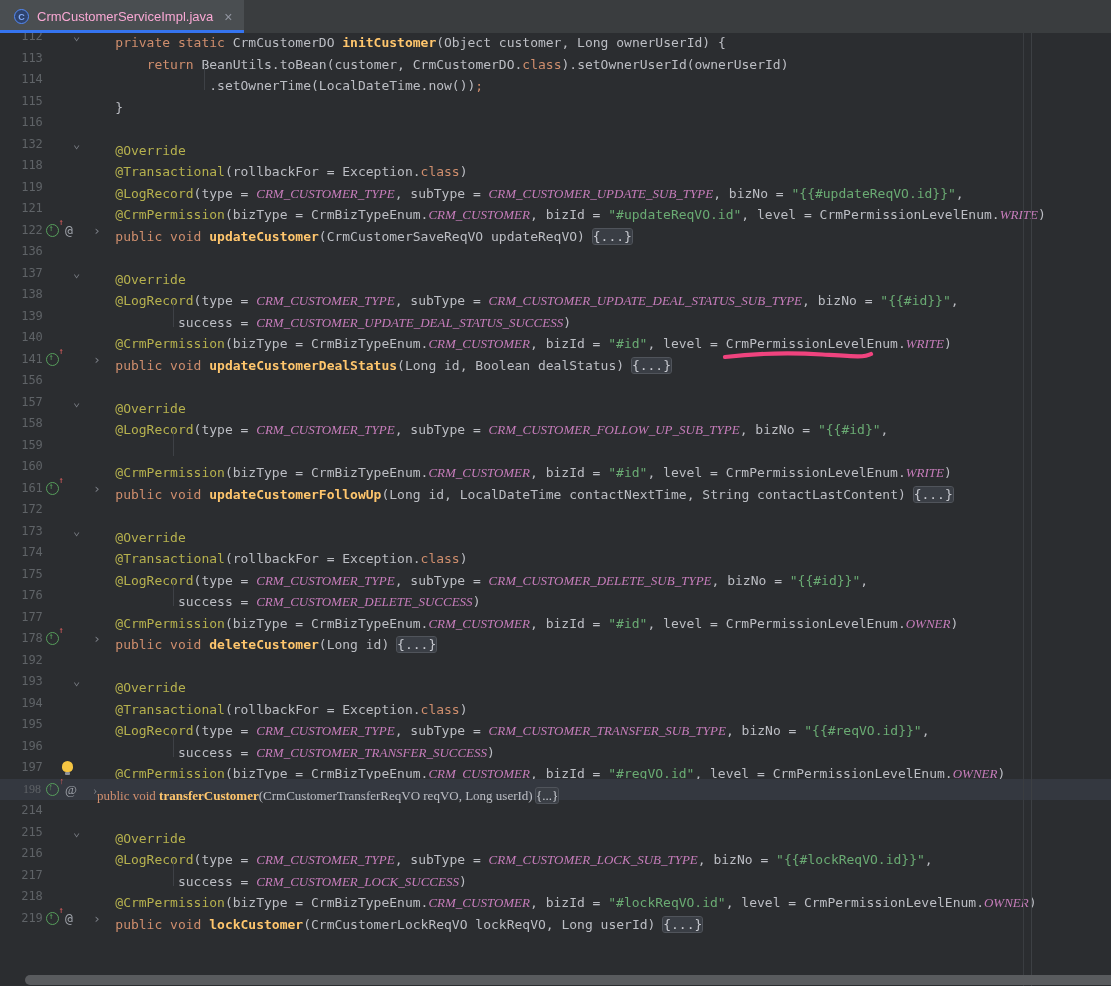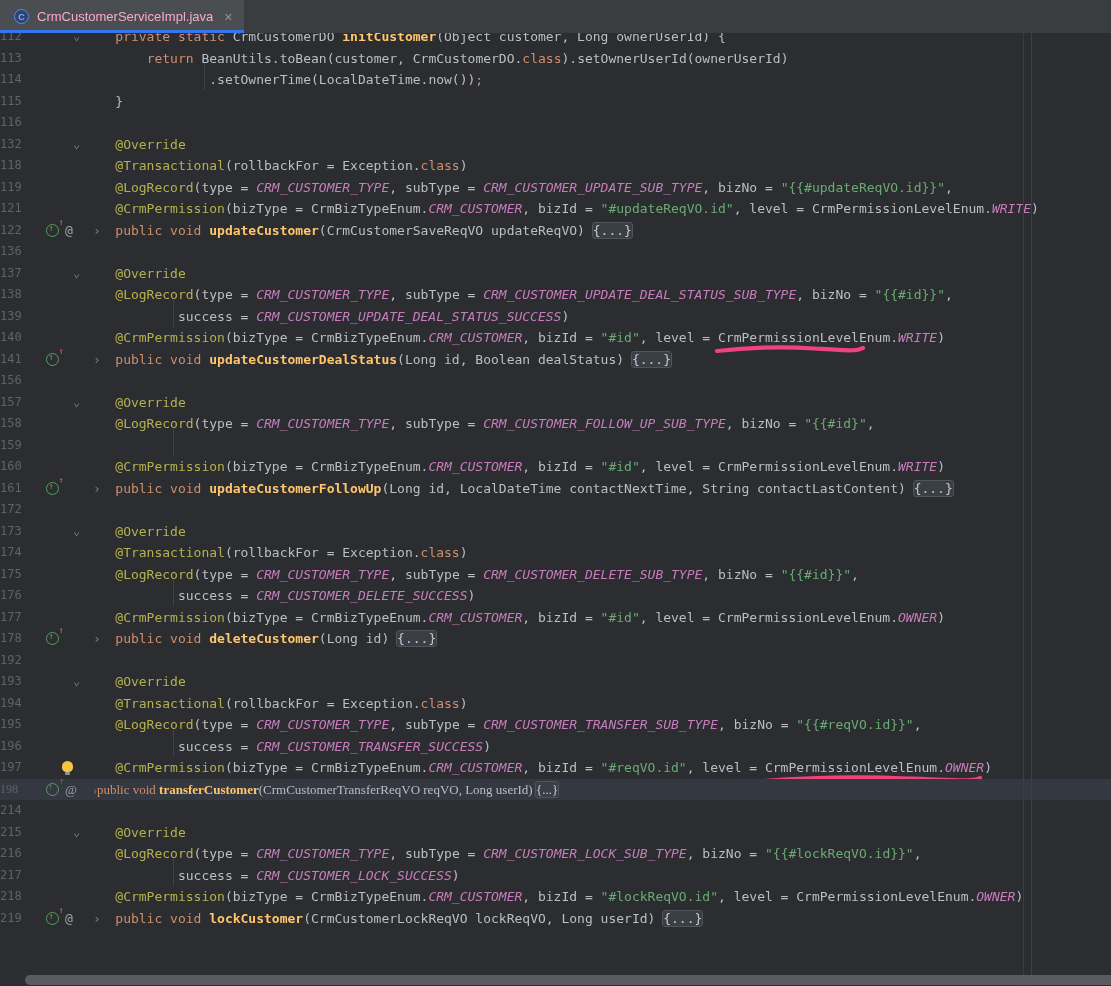--- a/index.html
+++ b/index.html
@@ -6,27 +6,27 @@
   body{
     width:1111px;height:986px;overflow:hidden;position:relative;
     background:var(--bg,#2B2D30);
     font-family:"DejaVu Sans Mono","Liberation Mono",monospace;
   }
   
   .editor{position:absolute;inset:0;}
   #lines{position:absolute;left:0;top:26px;right:0;}
   .row{position:relative;height:21.5px;line-height:21.5px;white-space:pre;font-size:13px;}
   .row.hl{background:var(--line_highlight,#343840);font-family:Liberation Serif, serif;}
-  .num{position:absolute;left:0;top:0;width:40px;text-align:left;
+  .num{position:absolute;left:12px;top:0;width:40px;text-align:center;
        color:var(--linenum,#5F6367);font-size:12px;letter-spacing:0;}
-  .code{position:absolute;left:84px;top:0;color:var(--text,#BCBEC4);}
+  .code{position:absolute;left:84px;top:6px;color:var(--text,#BCBEC4);}
   .t-p{color:var(--text,#BCBEC4);}
   .t-k{color:var(--keyword,#CF8E6D);}
   .t-a{color:var(--annotation,#B6B14E);}
-  .t-c{color:var(--constant,#C77DBB);font-style:italic;}
+  .t-c{color:var(--constant,#C77DBB);font-style:italic;font-family:Liberation Serif, serif;}
   .t-s{color:var(--string,#6AAB73);}
   .t-m{color:var(--method,#FFC66D);font-weight:bold;}
   .t-i{color:var(--text,#BCBEC4);}
   .t-f{background:#3A3E45;outline:1px solid #50545B;border-radius:2px;color:#C8CAD0;}
   
   .g-ovr{position:absolute;left:46px;top:4px;width:11px;height:11px;
          border:1.5px solid #57A05C;border-radius:50%;}
   .g-ovr::before{content:"\2191";position:absolute;left:1.5px;top:-2px;
          color:#57A05C;font-size:9px;line-height:11px;}
   .g-ovr .arr{position:absolute;right:-6px;top:-7px;color:#DB5E5E;

